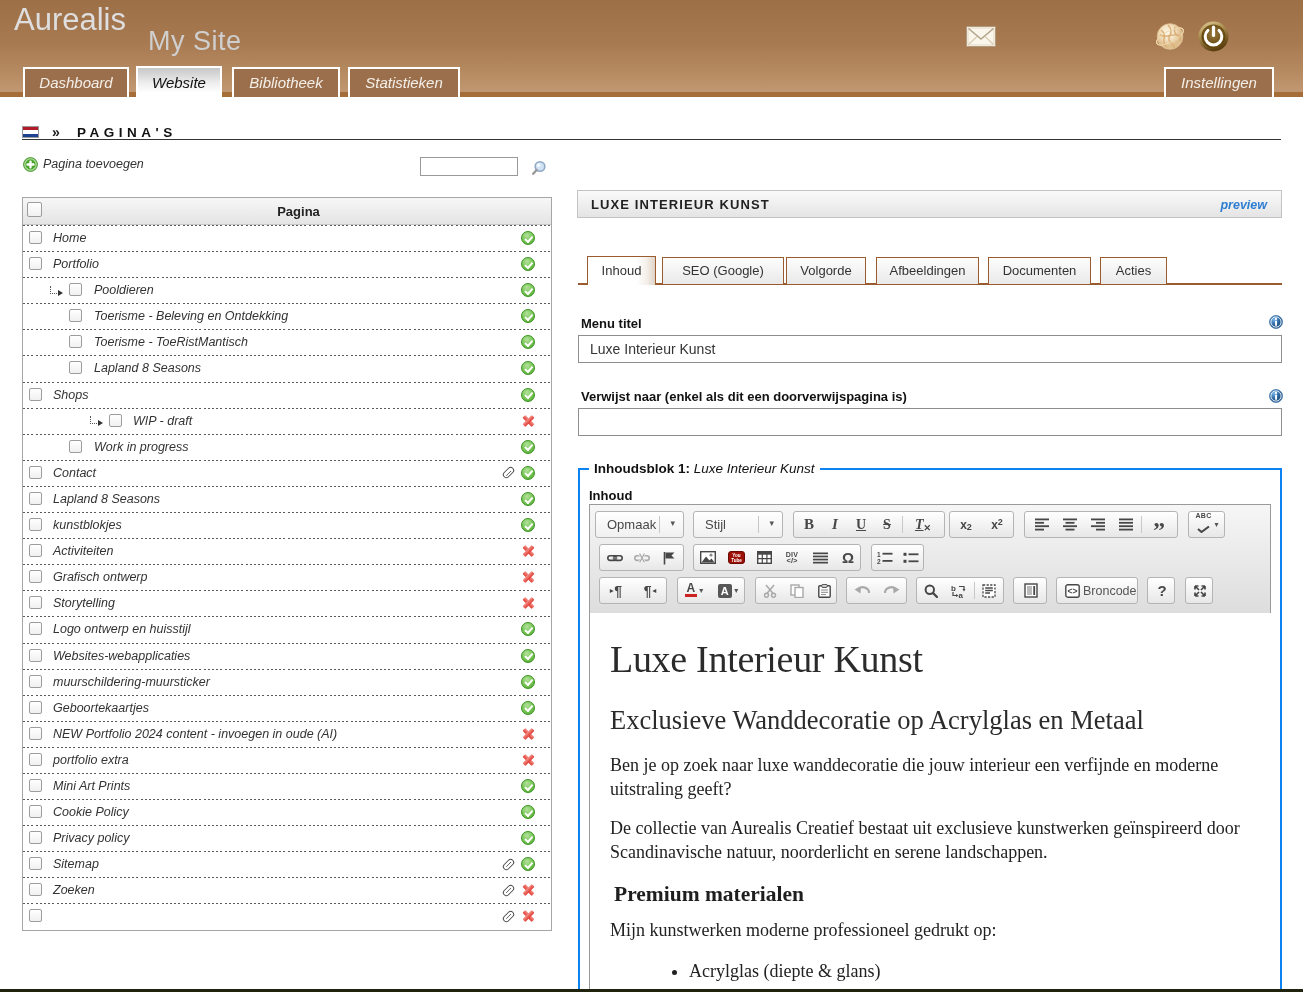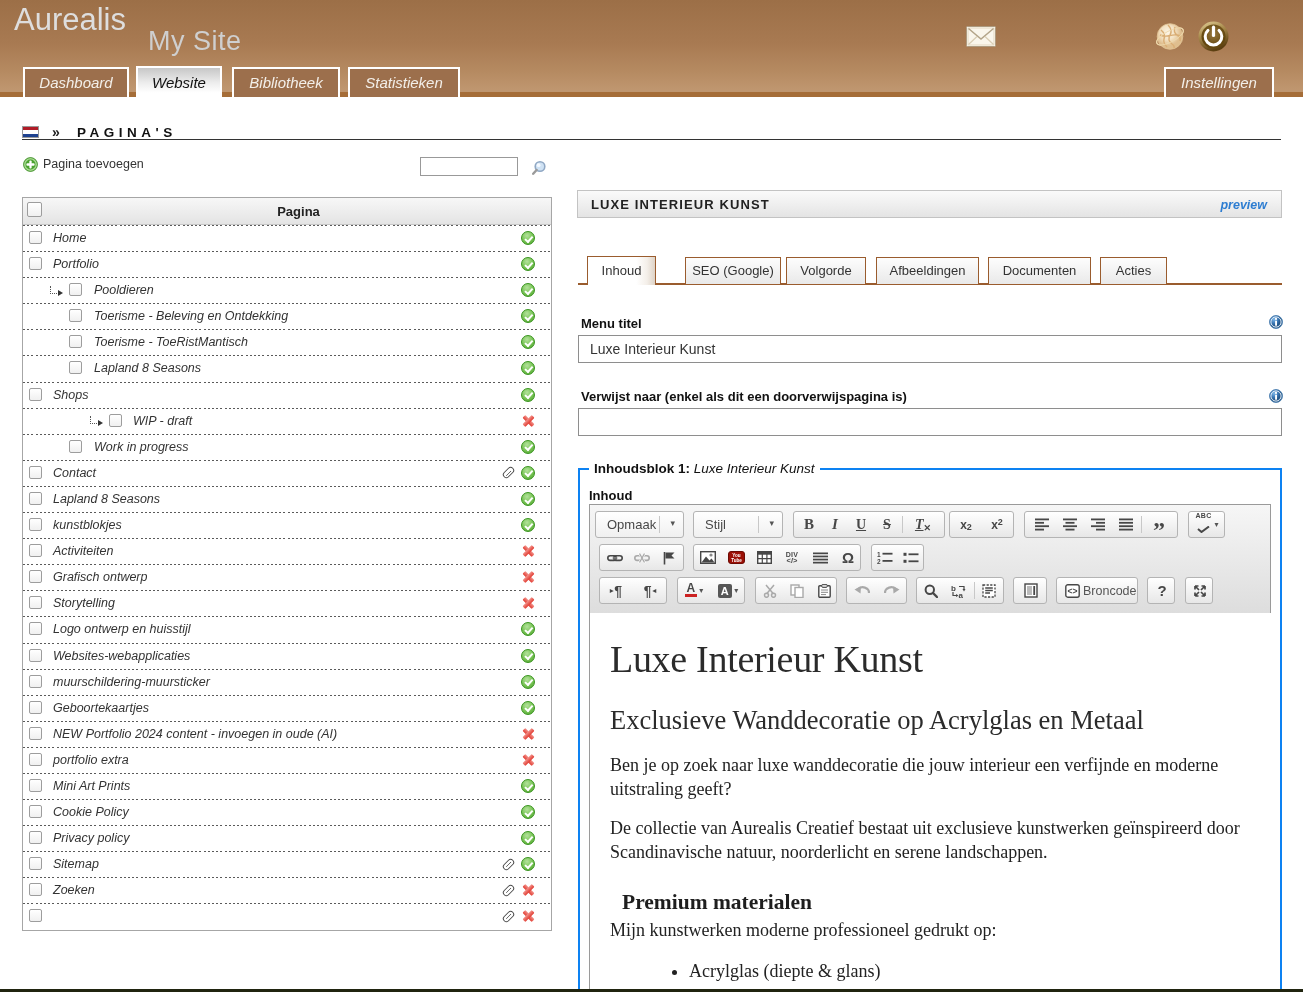--- a/index.html
+++ b/index.html
@@ -11,21 +11,21 @@
 #logo1{position:absolute;left:14px;top:2px;font-size:31px;color:#dedede;letter-spacing:0px}
 #logo2{position:absolute;left:148px;top:26px;font-size:27px;color:#cfcfcf;letter-spacing:0.5px}
 .htab{position:absolute;z-index:2;top:67px;height:30px;box-sizing:border-box;border:2px solid #fff;border-bottom:none;background:#9c6f4c;color:#f3efe9;font-style:italic;font-size:15px;text-align:center;line-height:27px}
 .htab.act{top:66px;height:35px;background:linear-gradient(180deg,#c7c7c7 0%,#ededed 45%,#ffffff 75%);color:#111;line-height:29px}
 
 #bc-flag{position:absolute;left:22px;top:126px;width:17px;height:12px;border:1px solid #999;box-sizing:border-box}
 #bc-sep{position:absolute;left:52px;top:124px;font-size:14px;font-weight:bold;color:#222}
 #bc-txt{position:absolute;left:77px;top:125px;font-size:13.5px;font-weight:bold;letter-spacing:4.5px;color:#111}
 #bc-line{position:absolute;left:22px;top:139px;width:1259px;height:1px;background:#333}
 
-#addtxt{position:absolute;left:43px;top:157px;font-size:12.5px;color:#333}
+#addtxt{position:absolute;left:43px;top:157px;font-size:12.5px;font-style:italic;color:#333}
 #srch{position:absolute;left:420px;top:157px;width:98px;height:19px;border:1px solid #999;box-sizing:border-box;background:#fff}
 
 #tbl{position:absolute;left:22px;top:197px;width:530px;box-sizing:border-box;border:1px solid #a6a6a6;background:#fff}
 #thead{height:26px;background:linear-gradient(180deg,#f7f7f7,#e4e4e4);border-bottom:1px solid #c6c6c6;position:relative}
 #thead .tt{position:absolute;left:23px;right:0;text-align:center;top:6px;font-size:13px;font-weight:bold;color:#222}
 .cb{position:absolute;width:13px;height:13px;box-sizing:border-box;border:1px solid #9d9d9d;border-radius:2px;background:linear-gradient(180deg,#fff,#f0f0f0)}
 .trow{position:relative;height:26.1px;border-top:none;background-image:repeating-linear-gradient(90deg,#5a5a5a 0 2px,transparent 2px 4.2px);background-size:100% 1px;background-repeat:no-repeat;background-position:0 0}
 .trow:first-child{background-image:none}
 .trow .nm{position:absolute;top:6px;font-size:12.5px;font-style:italic;color:#333;white-space:nowrap}
 .trow .cb{top:6px}
@@ -48,21 +48,21 @@
 .grp{position:absolute;box-sizing:border-box;height:27px;border:1px solid #b4b4b4;border-radius:3px;background:linear-gradient(180deg,#ffffff,#e7e7e7)}
 .dd{font-size:13px;color:#484848}
 .tbt{position:absolute;top:0;height:25px;display:flex;align-items:center;justify-content:center}
 .tsep{position:absolute;top:4px;width:1px;height:17px;background:#c8c8c8}
 
 #edcontent{position:absolute;left:0;top:108px;width:681px;height:385px;background:#fff;overflow:hidden;font-family:"Liberation Serif",serif;color:#262626}
 #edcontent h1{position:absolute;left:20px;top:24px;margin:0;font-size:38px;font-weight:normal;letter-spacing:-0.3px;color:#2b2b2b}
 #edcontent h2{position:absolute;left:20px;top:92px;margin:0;font-size:26.5px;font-weight:normal;color:#2b2b2b}
 #edcontent .p1{position:absolute;left:20px;top:140px;width:630px;margin:0;font-size:18px;line-height:24px;color:#222}
 #edcontent .p2{position:absolute;left:20px;top:203px;width:640px;margin:0;font-size:18px;line-height:24px;color:#222}
-#edcontent h3{position:absolute;left:20px;top:265px;margin:12px;font-size:21.5px;color:#1e1e1e}
+#edcontent h3{position:absolute;left:20px;top:265px;margin:4px;font-size:21.5px;color:#1e1e1e}
 #edcontent .p3{position:absolute;left:20px;top:307px;margin:0;font-size:18px;color:#222}
 #edcontent ul{position:absolute;left:20px;top:345px;margin:0;padding-left:79px;font-size:18px;line-height:26px;color:#222}
 
 
 .arr{position:absolute;top:8.5px;width:11px;height:9px}
 .arr:before{content:"";position:absolute;left:0;top:0;width:8px;height:7px;border-left:1px dotted #555;border-bottom:1px dotted #555}
 .arr:after{content:"";position:absolute;left:8px;top:4px;width:0;height:0;border-left:5px solid #333;border-top:3px solid transparent;border-bottom:3px solid transparent}
 .chk{width:14px;height:14px;border-radius:50%;background:radial-gradient(circle at 42% 30%,#b2e29a,#77c354 55%,#4da02c 100%);border:1.5px solid #37941c;box-sizing:border-box}
 .chk:before{content:"";position:absolute;left:3.2px;top:3.6px;width:6px;height:3.4px;border-left:2.2px solid #fff;border-bottom:2.2px solid #fff;transform:rotate(-48deg)}
 .xx{width:14px;height:14px}
@@ -296,21 +296,21 @@
       <span class="st xx" style="left:498px"></span>
     </div>
 </div>
 
 <div id="ttlbar">
     <span class="t">LUXE INTERIEUR KUNST</span>
     <span class="p">preview</span>
   </div>
 <div id="rtabline"></div>
 <div class="rtab act" style="left:587px;width:69px">Inhoud</div>
-<div class="rtab" style="left:685px;width:96px">SEO (Google)</div>
+<div class="rtab" style="left:662px;width:122px">SEO (Google)</div>
 <div class="rtab" style="left:786px;width:80px">Volgorde</div>
 <div class="rtab" style="left:876px;width:103px">Afbeeldingen</div>
 <div class="rtab" style="left:988px;width:103px">Documenten</div>
 <div class="rtab" style="left:1100px;width:67px">Acties</div>
 
 <div class="flbl" style="left:581px;top:316px">Menu titel</div>
 <svg class="abs" style="left:1269px;top:315px" width="14" height="14" viewBox="0 0 14 14">
 <defs>
       <radialGradient id="ig1" cx="35%" cy="30%">
         <stop offset="0%" stop-color="#7db7e8"></stop>

